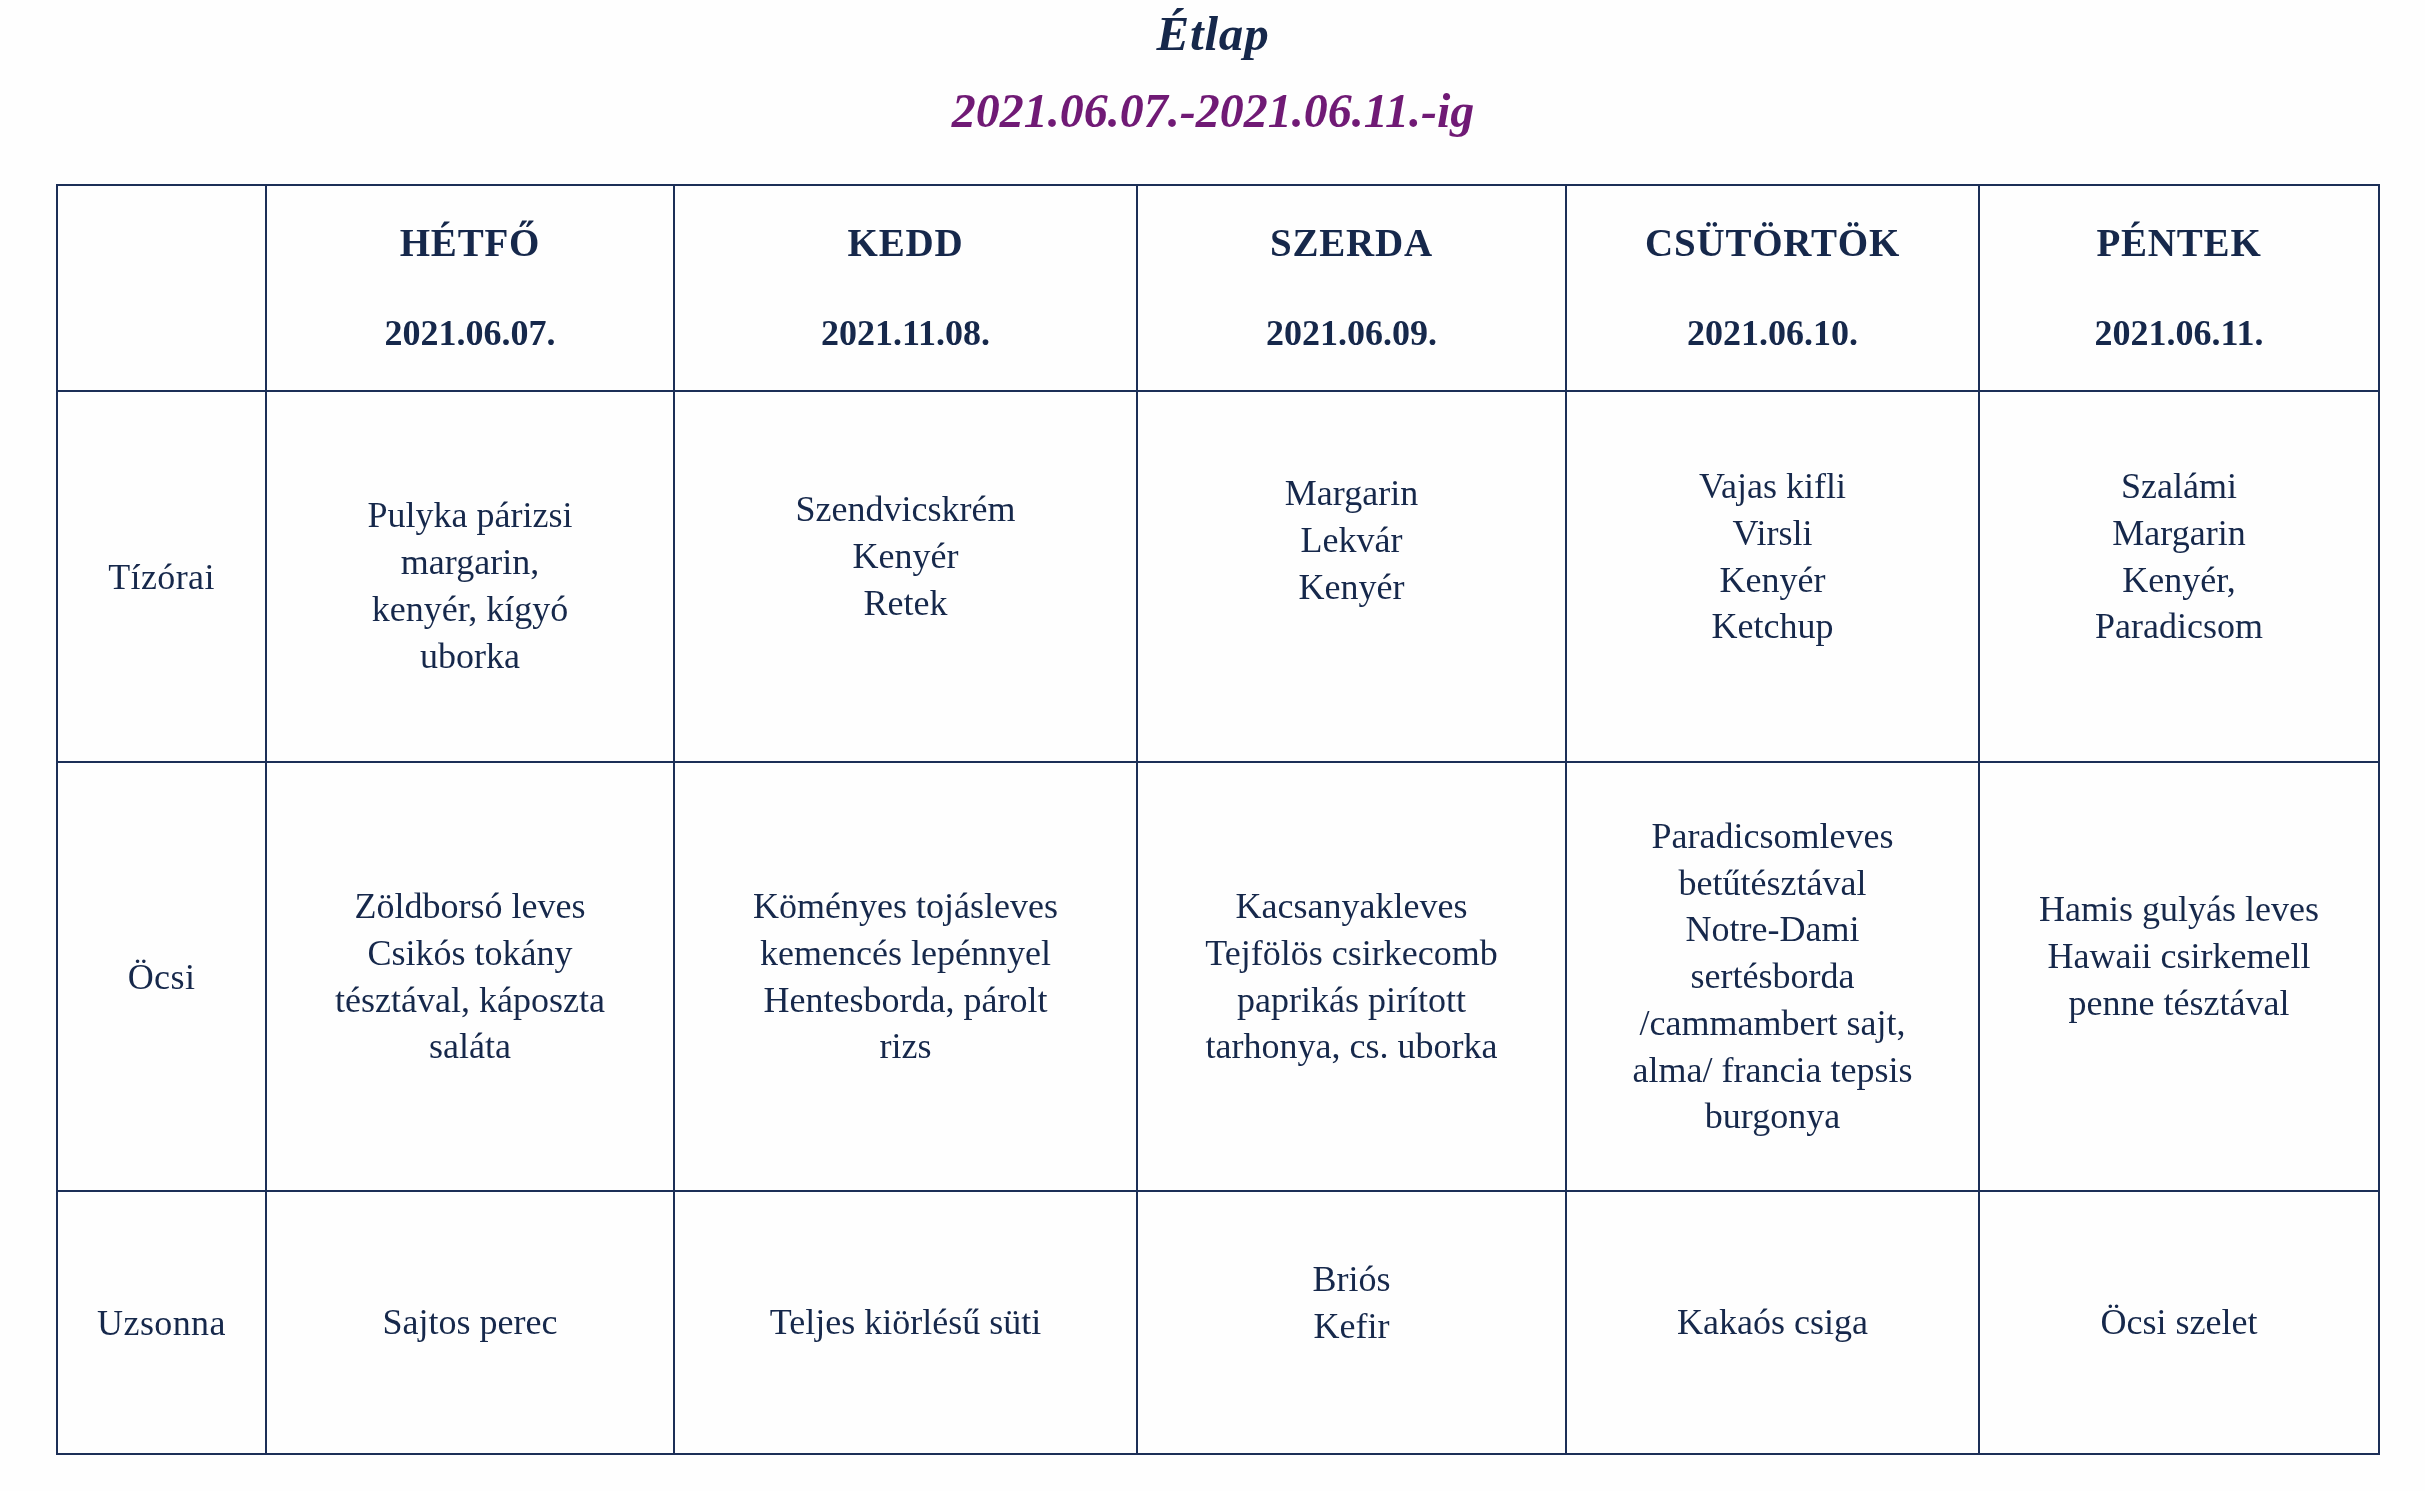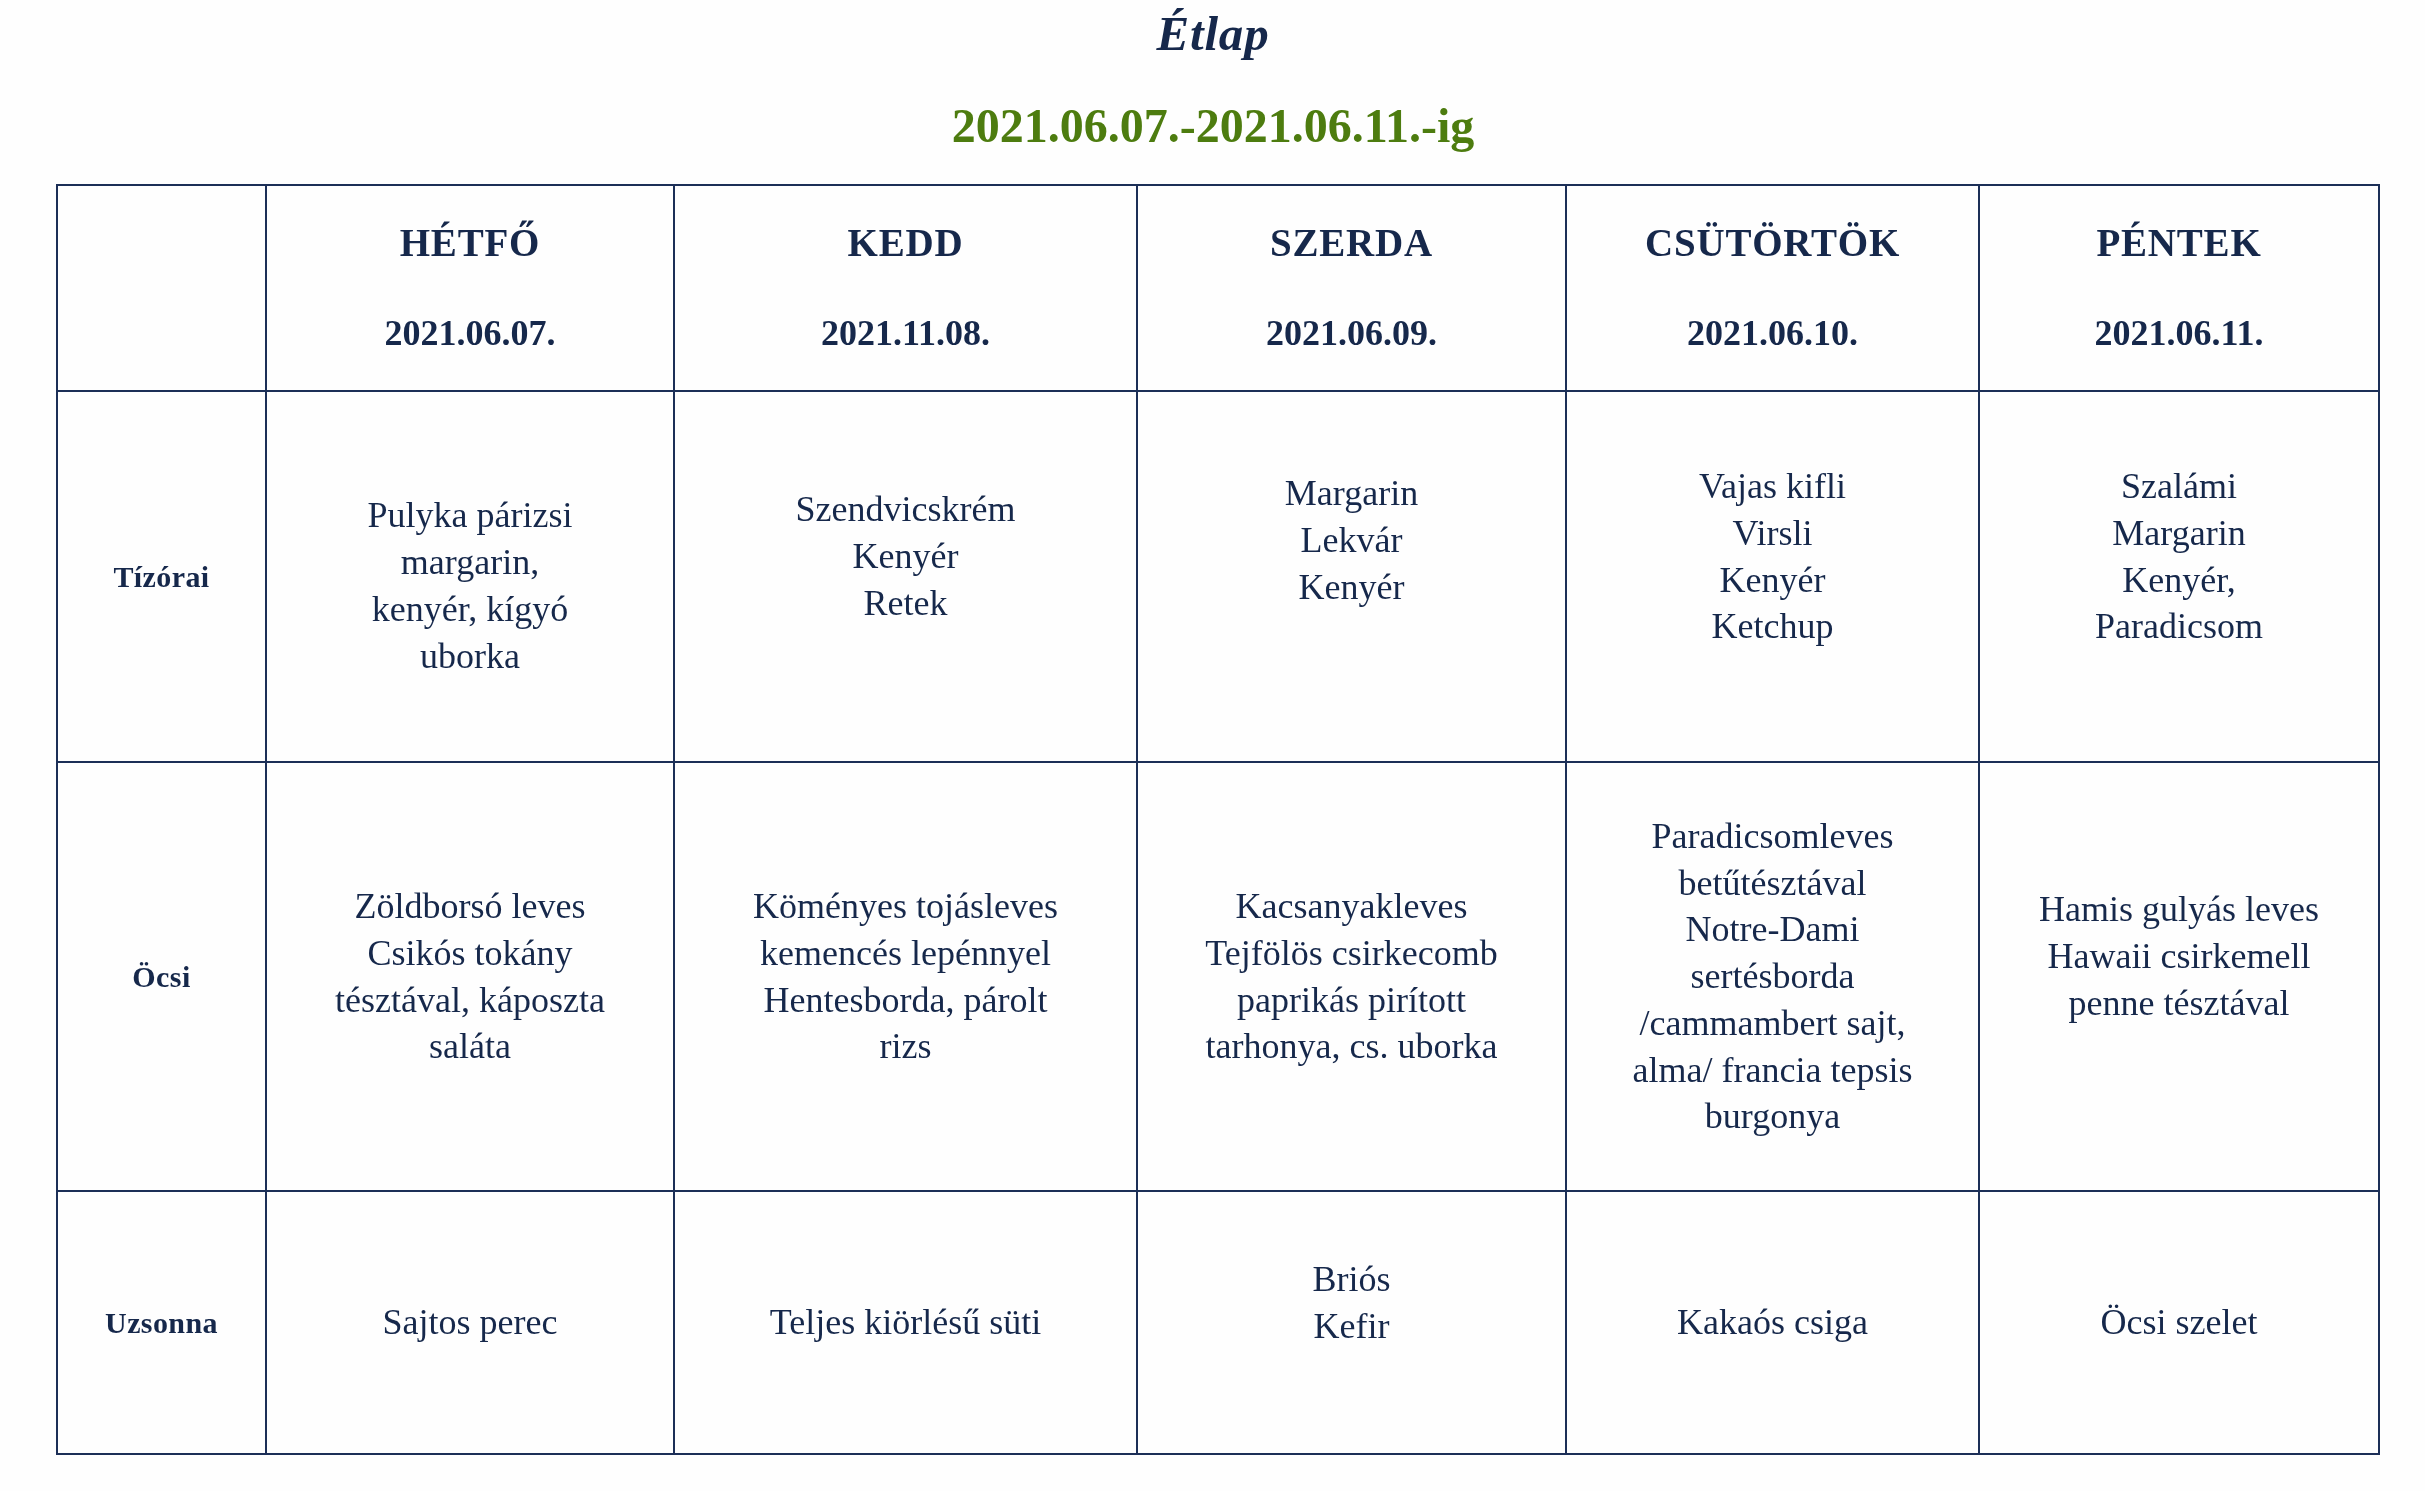--- a/index.html
+++ b/index.html
@@ -29,28 +29,29 @@
     width: 2426px;
     text-align: center;
     font-size: 49px;
     font-weight: bold;
     font-style: italic;
     letter-spacing: 0.8px;
     color: #16284b;
   }
   .doc-subtitle {
     position: absolute;
-    top: 98px;
+    top: 83px;
     left: 0;
     width: 2426px;
     text-align: center;
     font-size: 48px;
     font-weight: bold;
+    font-style: italic;
     letter-spacing: 0px;
-    color: #4d7c0f;
+    color: #701a75;
   }
   
   .menu-table {
     position: absolute;
     left: 56px;
     top: 184px;
     width: 2321px;
     height: 1268px;
     border-collapse: collapse;
     table-layout: fixed;
@@ -82,22 +83,22 @@
     line-height: 1.05;
   }
   .day-date {
     font-size: 36px;
     font-weight: bold;
     margin-top: 51px;
     line-height: 1.05;
   }
   
   .meal-label {
-    font-size: 30px;
-    font-weight: bold;
+    font-size: 36px;
+    font-weight: normal;
     text-align: left;
     padding-left: 14px;
     letter-spacing: 0.4px;
     margin-top: 26px;
   }
   
   tr.row-tizorai { height: 371px; }
   tr.row-ebed    { height: 429px; }
   tr.row-uzsonna { height: 263px; }
 

